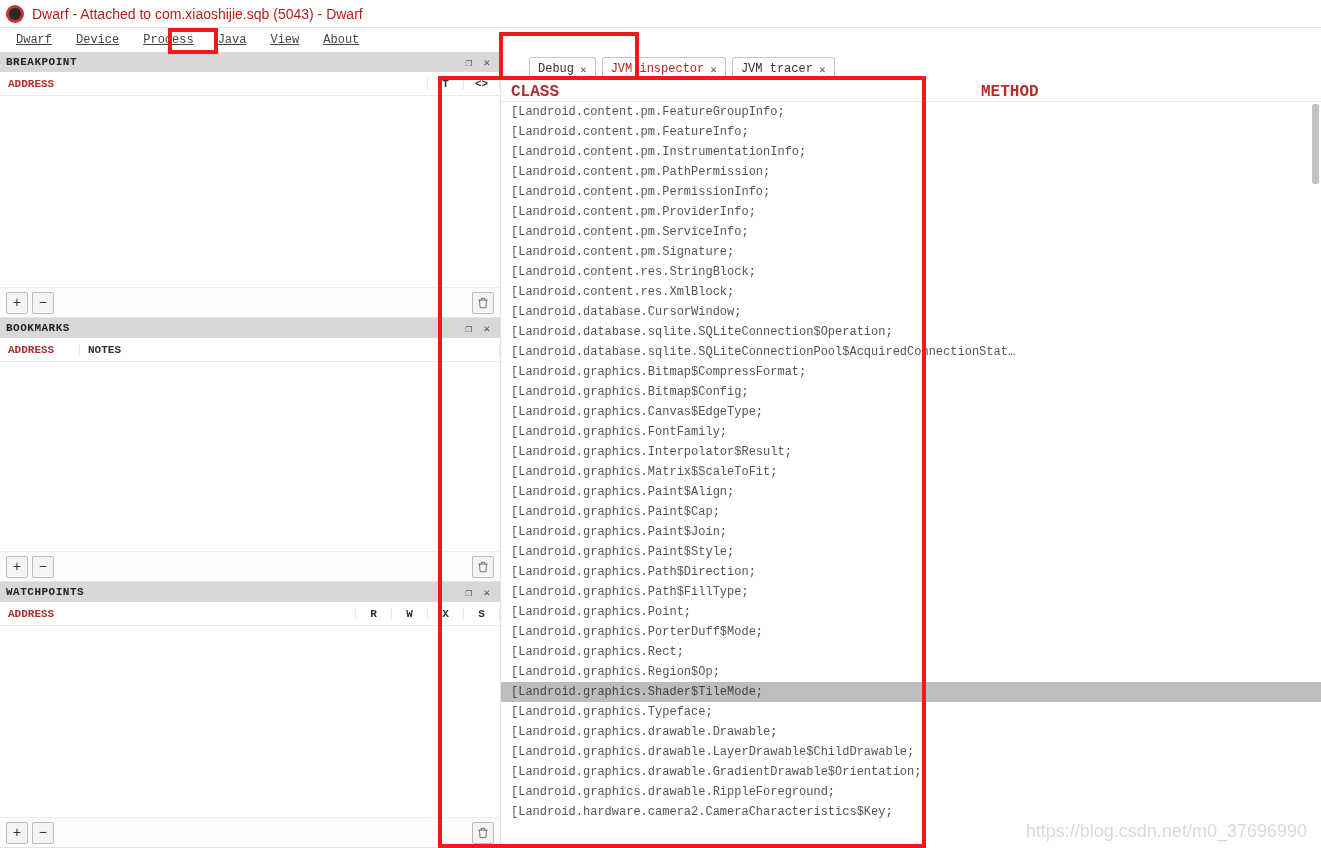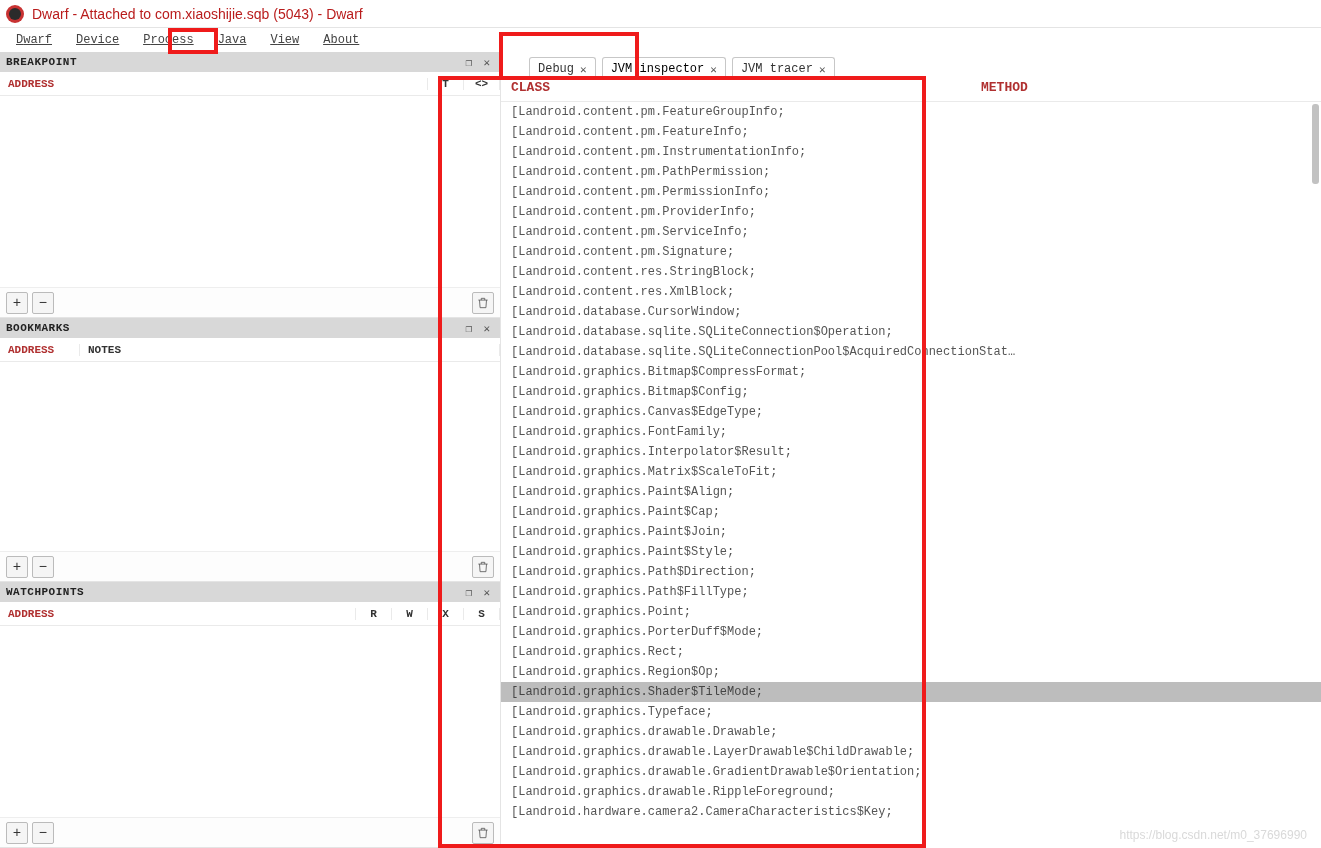--- a/index.html
+++ b/index.html
@@ -174,34 +174,34 @@
     background: #fff;
     padding: 4px 8px;
     display: flex;
     align-items: center;
     gap: 6px;
     font-size: 12px;
     color: #333;
     border-radius: 3px 3px 0 0;
     cursor:pointer;
   }
-  .tab.active .tab-label { color: #000000; }
+  .tab.active .tab-label { color: #b91c1c; }
   .tab .tab-close { color:#555; font-size:11px; }
   .class-table {
     flex:1;
     overflow:auto;
     background:#fff;
     position:relative;
   }
   .class-table .ct-headers {
     height:22px;
     display:flex;
-    align-items:flex-start;
+    align-items:flex-end;
     border-bottom:1px solid #eaeaea;
-    font-size:13px;
+    font-size:16px;
     font-weight:bold;
     color:#b03030;
   }
   .class-table .ct-headers .ct-col.class { width:470px; padding-left:10px;}
   .class-table .ct-headers .ct-col.method { flex:1; padding-left:10px;}
   .class-list {
     font-size:12px;
   }
   .class-row {
     height:20px;
@@ -216,21 +216,21 @@
 
   .scrollbar-fake {
     position:absolute; right:2px; top:24px; width:7px; height:80px;
     background:#c2c2c2; border-radius:3px;
   }
 
   .watermark {
     position:absolute;
     right:14px; bottom:6px;
     font-family: -apple-system, "Segoe UI", sans-serif;
-    font-size:12px;
+    font-size:18px;
     color:#d9d9d9;
     z-index:95;
     pointer-events:none;
   }
 </style>
 </head>
 <body>
 
 <div class="titlebar">
   <div class="app-icon"></div>

